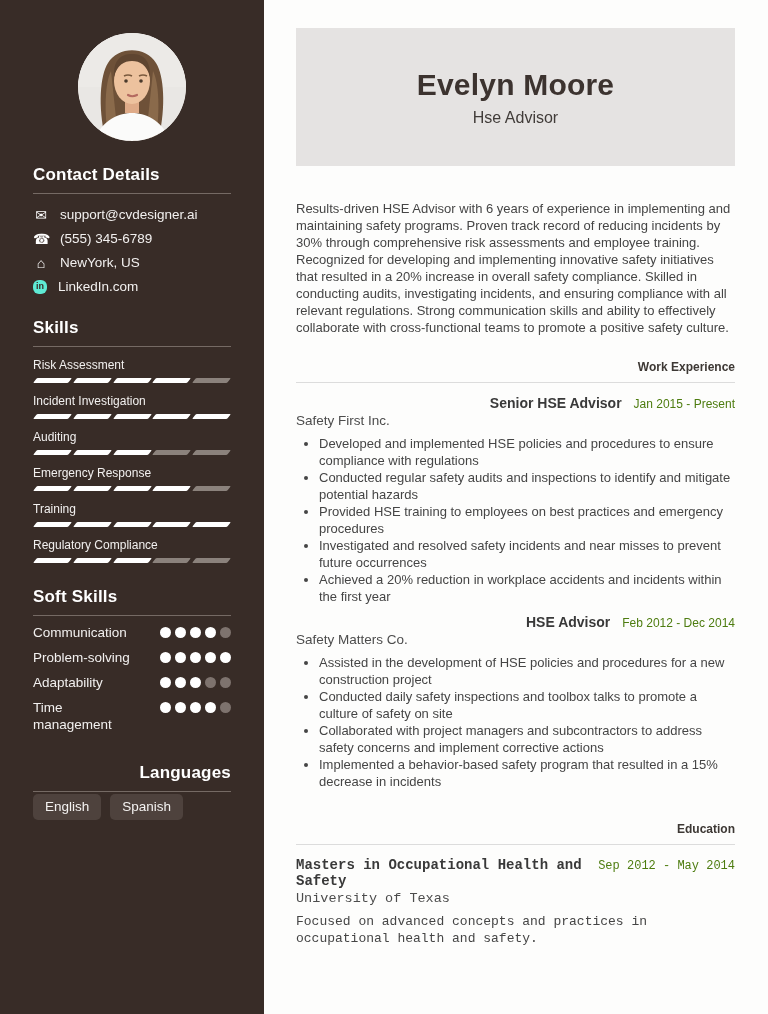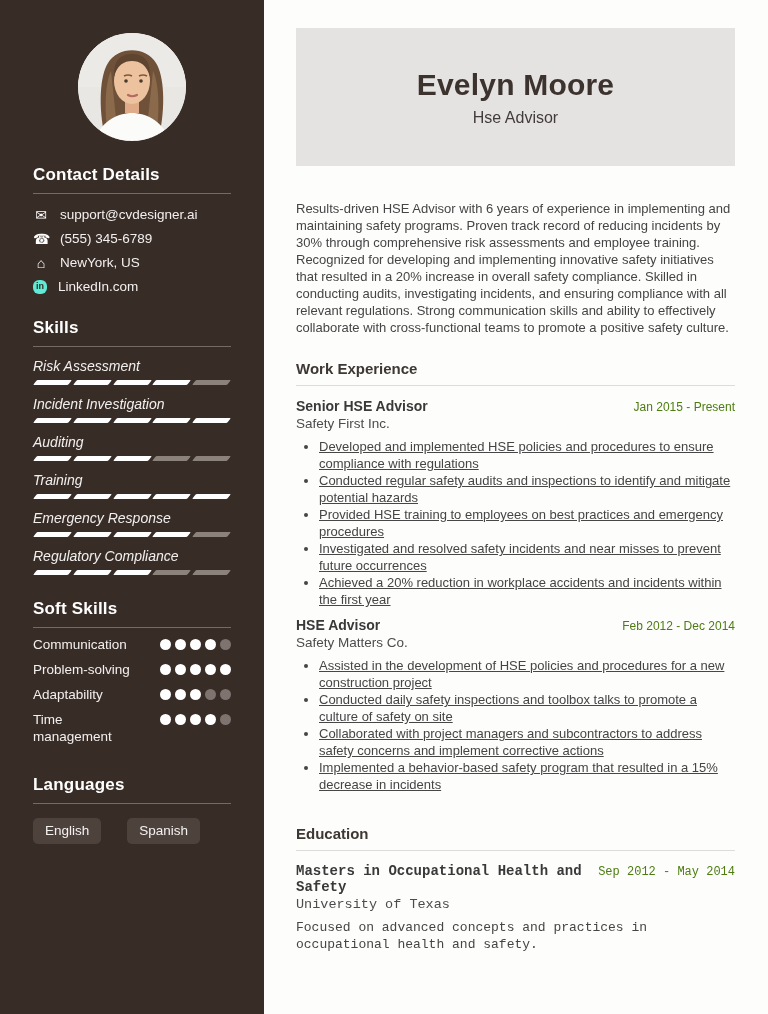--- a/index.html
+++ b/index.html
@@ -26,59 +26,59 @@
   .contact-list { margin-top:13px; }
   .contact-item { display:flex; align-items:center; margin-top:9px; font-size:13.5px; }
   .contact-icon { width:16px; margin-right:11px; font-size:14px; line-height:1;
                   text-align:center; color:#ffffff; flex-shrink:0; }
   .li-badge { width:14px; height:14px; border-radius:6px; background:#5eead4;
               color:var(--sidebar-bg,#382C27); font-size:9px; font-weight:700;
               display:inline-flex; align-items:center; justify-content:center; }
 
   .skills-list { margin-top:6px; }
   .skill { margin-top:11px; }
-  .skill-name { font-size:14px; margin-bottom:6px;font-style:italic; }
+  .skill-name { font-size:12px; margin-bottom:6px; }
   .skill-bar { display:flex; gap:5px; padding:0 2px; }
   .seg { height:5px; flex:1; background:var(--empty-seg,#8B827C);
          transform:skewX(-38deg); border-radius:1px; }
   .seg.filled { background:#ffffff; }
 
   .soft-list { margin-top:8px; }
   .soft-row { display:flex; justify-content:space-between; align-items:flex-start; margin-top:8px; }
   .soft-name { font-size:13.5px; line-height:17px; width:100px; }
   .dots { display:flex; gap:4px; padding-top:3px; }
   .dot { width:11px; height:11px; border-radius:50%; background:var(--empty-dot,#7E736E); }
   .dot.filled { background:#ffffff; }
 
-  .lang-section { margin-top:30px; }
-  .tags { display:flex; gap:26px; margin-top:14px; }
+  .lang-section { margin-top:30px;text-align:right; }
+  .tags { display:flex; gap:9px; margin-top:2px; }
   .tag { background:var(--tag-bg,#4E423D); border-radius:5px; padding:5px 12px 6px;
          font-size:13.5px; color:#f4f2f1; }
 
   
   .main { flex:1; background:#fdfdfc; padding:28px 33px 0 32px; color:#474747; }
   .header-box {
     background:var(--header-box,#E5E3E2); height:138px;
     display:flex; flex-direction:column; align-items:center; justify-content:center;
   }
   .name { font-size:30px; font-weight:700; color:#3C332F; letter-spacing:0.2px; }
   .job-headline { font-size:16px; color:#413C39; margin-top:7px; }
 
   .summary { margin-top:34px; font-size:13px; line-height:17px; color:#454545; }
 
   .section { margin-top:24px; }
   .edu-section { margin-top:32px; }
-  .section-title { font-size:15px; font-weight:600; color:#3D3834; }
+  .section-title { font-size:12px; font-weight:600; color:#3D3834;text-align:right; }
   .section-rule { height:1px; background:var(--hairline-main,#DCDCDC); margin-top:8px; margin-bottom:12px; }
 
-  .entry-header { display:flex; justify-content:space-between; align-items:baseline; }
+  .entry-header { display:flex; justify-content:flex-end; align-items:baseline; }
   .entry-title { font-size:14px; font-weight:700; color:#393939; }
   .entry-dates { font-size:12px; color:#4d7c0f; white-space:nowrap; margin-left:12px; }
   .company, .school { font-size:13.5px; color:#4c4c4c; margin-top:2px; }
-  ul.bullets { margin:7px 0 9px 0; padding-left:23px;text-decoration:underline; }
+  ul.bullets { margin:7px 0 9px 0; padding-left:23px; }
   ul.bullets li { font-size:13px; line-height:17px; color:#454545; }
   .edu-entry { margin-bottom:10px;font-family:Liberation Mono, monospace; }
   .edu-desc { font-size:13px; line-height:17px; margin-top:7px; color:#454545; }
 </style>
 </head>
 <body>
 
 <div class="page">
 
   <aside class="sidebar">
@@ -159,37 +159,37 @@
             <div class="skill-name">Auditing</div>
             <div class="skill-bar">
               <span class="seg filled"></span>
               <span class="seg filled"></span>
               <span class="seg filled"></span>
               <span class="seg"></span>
               <span class="seg"></span>
             </div>
           </div>
           <div class="skill">
+            <div class="skill-name">Emergency Response</div>
+            <div class="skill-bar">
+              <span class="seg filled"></span>
+              <span class="seg filled"></span>
+              <span class="seg filled"></span>
+              <span class="seg filled"></span>
+              <span class="seg"></span>
+            </div>
+          </div>
+          <div class="skill">
             <div class="skill-name">Training</div>
             <div class="skill-bar">
               <span class="seg filled"></span>
               <span class="seg filled"></span>
               <span class="seg filled"></span>
               <span class="seg filled"></span>
               <span class="seg filled"></span>
-            </div>
-          </div>
-          <div class="skill">
-            <div class="skill-name">Emergency Response</div>
-            <div class="skill-bar">
-              <span class="seg filled"></span>
-              <span class="seg filled"></span>
-              <span class="seg filled"></span>
-              <span class="seg filled"></span>
-              <span class="seg"></span>
             </div>
           </div>
           <div class="skill">
             <div class="skill-name">Regulatory Compliance</div>
             <div class="skill-bar">
               <span class="seg filled"></span>
               <span class="seg filled"></span>
               <span class="seg filled"></span>
               <span class="seg"></span>
               <span class="seg"></span>

